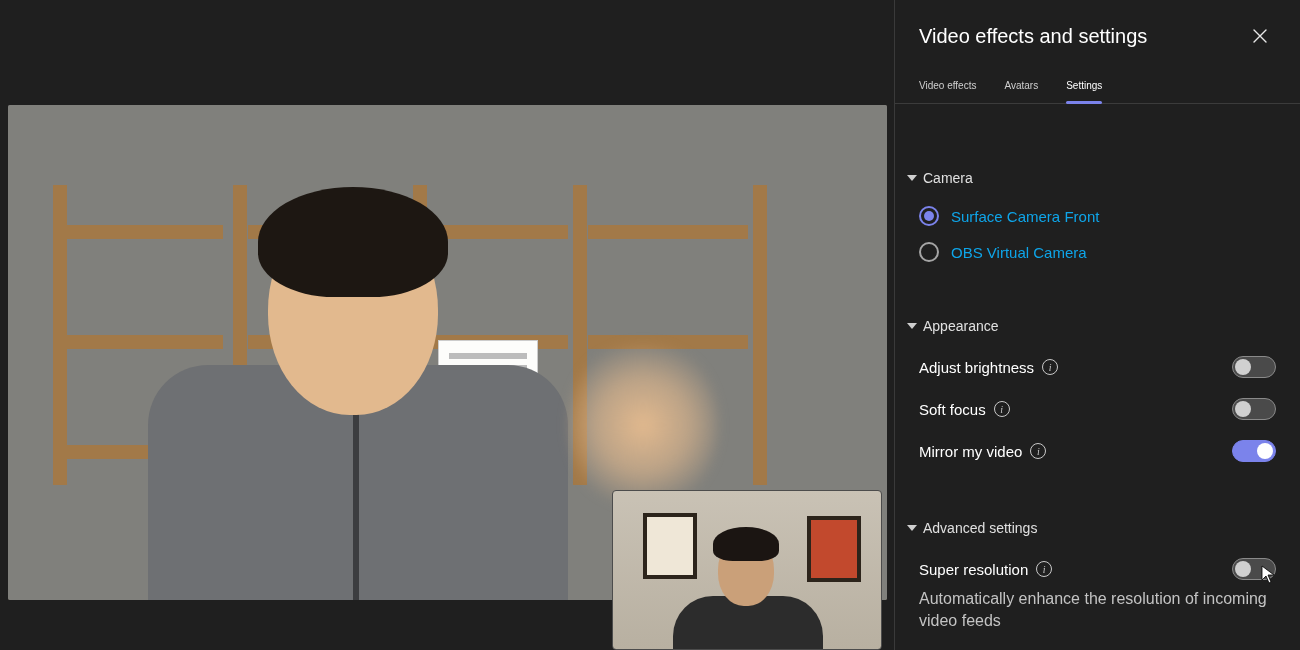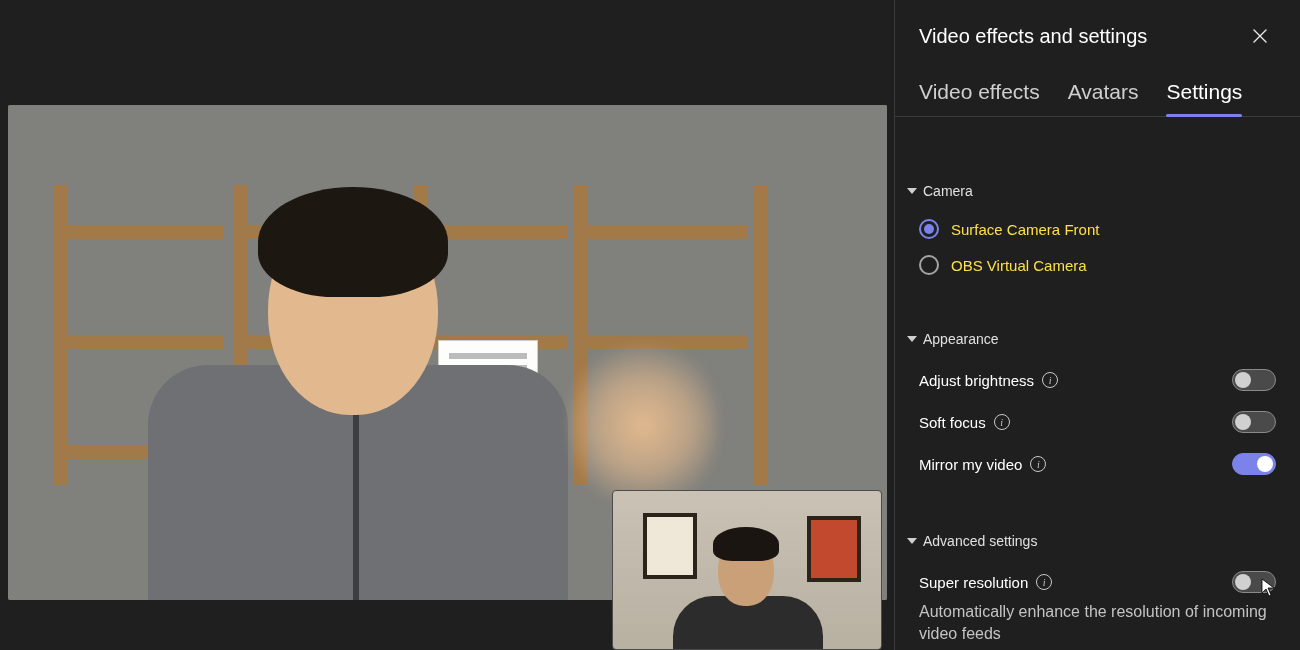--- a/index.html
+++ b/index.html
@@ -27,32 +27,32 @@
   .pip .p-torso{position:absolute;left:60px;top:105px;width:150px;height:80px;background:#2c2c2c;border-radius:40px 40px 0 0;}
   .pip .frame{position:absolute;width:54px;height:66px;background:#efe7d7;border:4px solid #2c241b;}
   .pip .frame.a{left:30px;top:22px;}
   .pip .frame.b{right:20px;top:25px;background:#c2492d;}
 
   .panel { width: 406px; height: 100%; background: #1f1f1f; border-left: 1px solid #3a3a3a; padding: 0; display:flex; flex-direction:column; }
   .panel-header { display:flex; align-items:center; justify-content:space-between; padding: 20px 24px 14px 24px; }
   .panel-title { font-size: 20px; font-weight: 400; color:#ffffff; }
   .close-btn { width:32px; height:32px; display:flex; align-items:center; justify-content:center; color:#e8e8e8; cursor:pointer; border-radius:4px; }
   .tabs { display:flex; gap:28px; padding: 8px 24px 0 24px; border-bottom:1px solid #3b3b3b; }
-  .tab { padding: 6px 0 12px 0; font-size:21px; color:#cfcfcf; cursor:pointer; position:relative; }
+  .tab { padding: 6px 0 12px 0; font-size:10px; color:#cfcfcf; cursor:pointer; position:relative; }
   .tab.active { color:#ffffff; font-weight:400; }
   .tab.active::after { content:""; position:absolute; left:0; right:0; bottom:-1px; height:3px; background:#7b83eb; border-radius:2px;}
   .panel-body { padding: 18px 24px 24px 12px; overflow-y:auto; flex:1;}
   .section { margin-bottom: 22px; }
   .section-header { display:flex; align-items:center; gap:6px; font-size:14px; color:#e0e0e0; font-weight:400; margin-bottom:12px; cursor:pointer; padding-left:0;margin-top:48px;}
   .caret { width:0; height:0; border-left:5px solid transparent; border-right:5px solid transparent; border-top:6px solid #cfcfcf; display:inline-block;}
   .radio-row { display:flex; align-items:center; gap:12px; padding:8px 0 8px 12px; cursor:pointer;}
   .radio { width:20px; height:20px; border-radius:50%; border:2px solid #a5a5a5; display:inline-flex; align-items:center; justify-content:center; flex:none;}
   .radio.sel { border-color:#7b83eb;}
   .radio.sel::after{content:"";width:10px;height:10px;border-radius:50%;background:#7b83eb;}
-  .radio-label{font-size:15px;color:#fde047;}
+  .radio-label{font-size:15px;color:#0ea5e9;}
   .setting-row { display:flex; align-items:center; justify-content:space-between; padding:10px 0 10px 12px;gap:46px;}
   .setting-label { display:flex; align-items:center; gap:8px; font-size:15px; color:#ffffff;}
   .info-icon { width:16px; height:16px; border:1.4px solid #c9c9c9; border-radius:50%; display:inline-flex; align-items:center; justify-content:center; font-size:10px; color:#c9c9c9; font-style:italic; font-family:Georgia, serif; cursor:pointer; flex:none;}
   .toggle { width:44px; height:22px; border-radius:22px; position:relative; cursor:pointer; flex:none;}
   .toggle.off { background:#4a4a4a; border:1px solid #8a8a8a;}
   .toggle.off .knob{ left:2px; background:#d0d0d0;}
   .toggle.on { background:#7b83eb; border:1px solid #7b83eb;}
   .toggle.on .knob{ right:2px; background:#ffffff;}
   .knob{position:absolute; top:2px; width:16px; height:16px; border-radius:50%;}
   .desc { font-size:16px; color:#c3c3c3; padding:0 0 0 12px; margin-top:-2px; line-height:1.35;}

